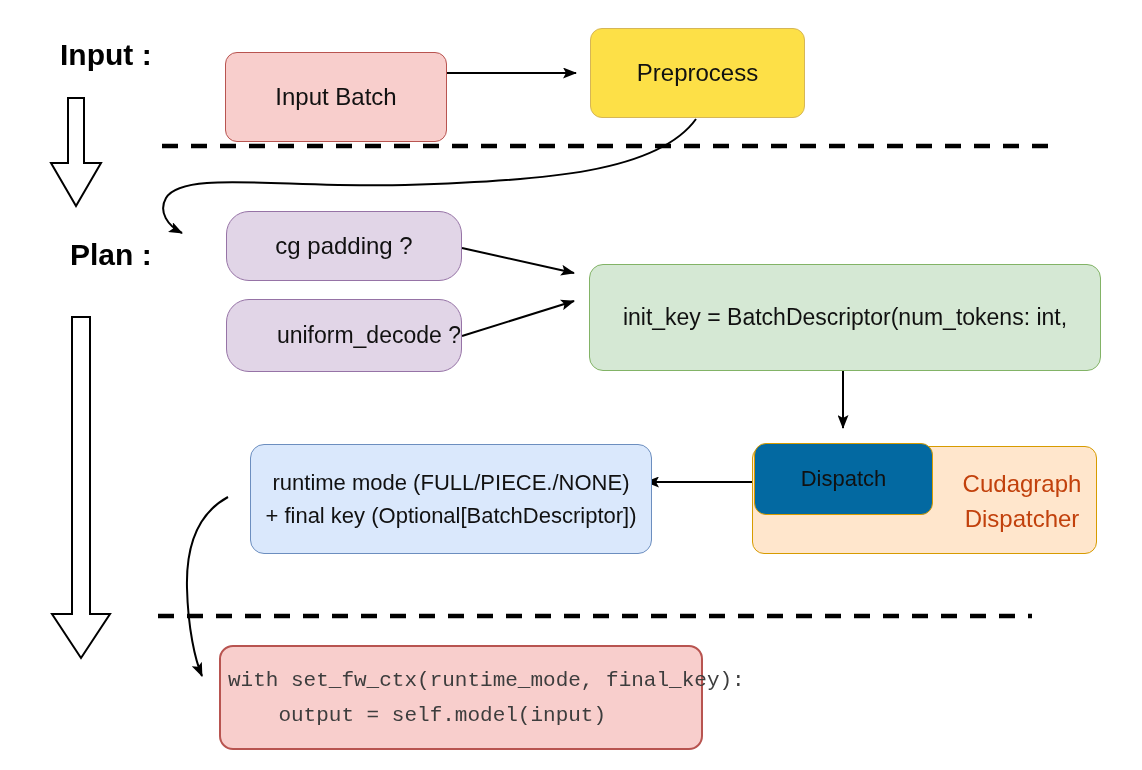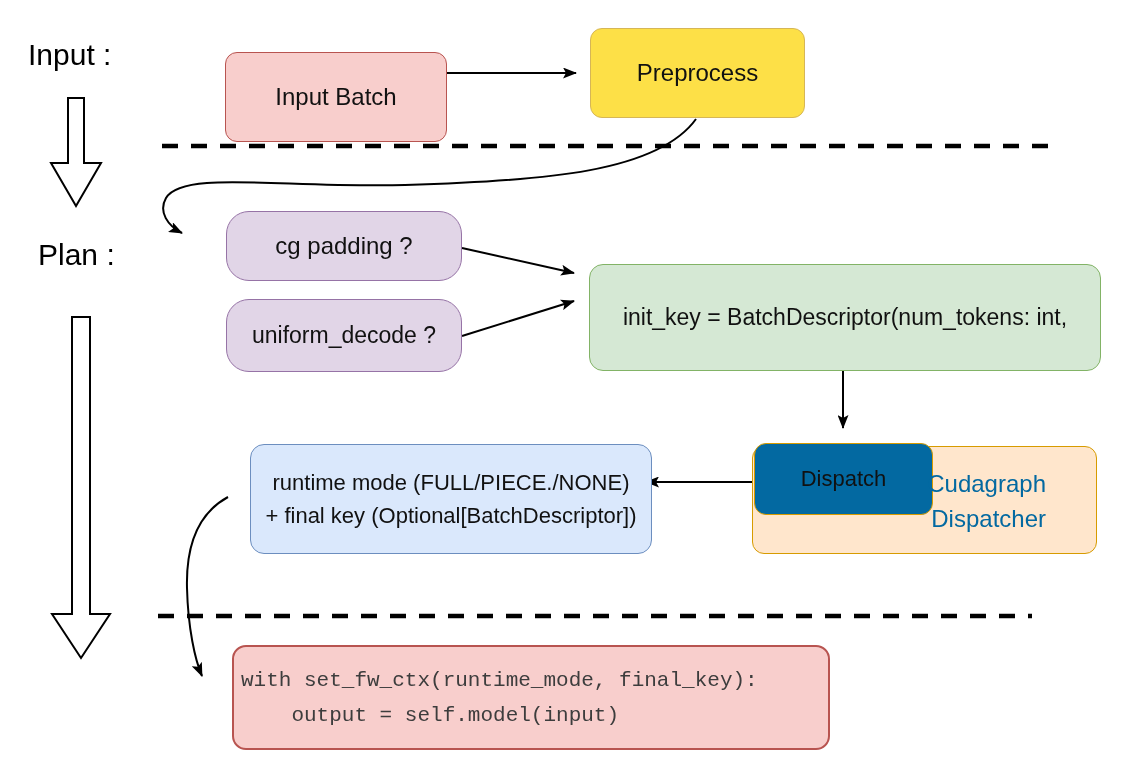--- a/index.html
+++ b/index.html
@@ -19,34 +19,35 @@
   }
   .node .ln{white-space:pre;}
   .red    {background:#F8CECC;border-color:#B85450;}
   .yellow {background:#fde047;border-color:#D6B656;}
   .purple {background:#E1D5E7;border-color:#9673A6;border-radius:23px;}
   .green  {background:#D5E8D4;border-color:#82B366;}
   .blue   {background:#DAE8FC;border-color:#6C8EBF;margin-left:22px;}
   .orange {background:#FFE6CC;border-color:#D79B00;}
   .salmon {background:#0369a1;border-color:#D79B00;}
   .section-label{
-    position:absolute;z-index:1;font-size:30px;font-weight:400;color:#000;
+    position:absolute;z-index:1;font-size:30px;font-weight:700;color:#000;
     white-space:pre;
+    margin-left:32px;
   }
   .code-box{
     align-items:flex-start;justify-content:center;text-align:left;
     font-family:"Liberation Mono","DejaVu Sans Mono",monospace;
     font-size:21px;color:#3d3d3d;line-height:35px;
     border-width:2px;border-radius:14px;padding-left:7px;
   }
   .two-line{font-size:23px;line-height:39px;}
   .blue.two-line{font-size:22px;line-height:33px;}
   .cud-label{
-    position:absolute;z-index:2;width:170px;left:876px;top:466px;
-    font-size:24px;line-height:35px;text-align:right;color:#0369a1;
+    position:absolute;z-index:2;width:170px;left:937px;top:466px;
+    font-size:24px;line-height:35px;text-align:center;color:#c2410c;
   }
 </style>
 </head>
 <body>
 
 <div id="canvas">
 
   <svg id="edges-svg" width="1142" height="770" viewBox="0 0 1142 770">
     <defs>
       <marker id="arw" markerUnits="userSpaceOnUse" markerWidth="15" markerHeight="11" refX="13" refY="5.5" orient="auto">
@@ -77,21 +78,21 @@
   </div>
 
   <div class="node yellow" style="left:590px;top:28px;width:215px;height:90px;">
     <span class="ln">Preprocess</span>
   </div>
 
   <div class="node purple" style="left:226px;top:211px;width:236px;height:70px;">
     <span class="ln">cg padding ?</span>
   </div>
 
-  <div class="node purple" style="left:226px;top:299px;width:236px;height:73px;font-size:23px;">
+  <div class="node purple" style="left:226px;top:299px;width:236px;height:73px;font-size:23px;align-items:flex-end;">
     <span class="ln">uniform_decode ?</span>
   </div>
 
   <div class="node green two-line" style="left:589px;top:228px;width:512px;height:107px;border-radius:14px;margin-top:36px;">
     <span class="ln">init_key = BatchDescriptor(num_tokens: int,</span>
   </div>
 
   <div class="node orange" style="left:752px;top:446px;width:345px;height:108px;"></div>
   <div class="node salmon" style="left:754px;top:443px;width:179px;height:72px;font-size:22px;">
     <span class="ln">Dispatch</span>
@@ -99,18 +100,18 @@
   <div class="cud-label">
     <div class="ln">Cudagraph</div>
     <div class="ln">Dispatcher</div>
   </div>
 
   <div class="node blue two-line" style="left:228px;top:444px;width:402px;height:110px;border-radius:14px;">
     <span class="ln">runtime mode (FULL/PIECE./NONE)</span>
     <span class="ln">+ final key (Optional[BatchDescriptor])</span>
   </div>
 
-  <div class="node red code-box" style="left:232px;top:645px;width:598px;height:105px;">
+  <div class="node red code-box" style="left:219px;top:645px;width:484px;height:105px;">
     <span class="ln">with set_fw_ctx(runtime_mode, final_key):</span>
     <span class="ln">    output = self.model(input)</span>
   </div>
 
 </div>
 
 </body></html>

